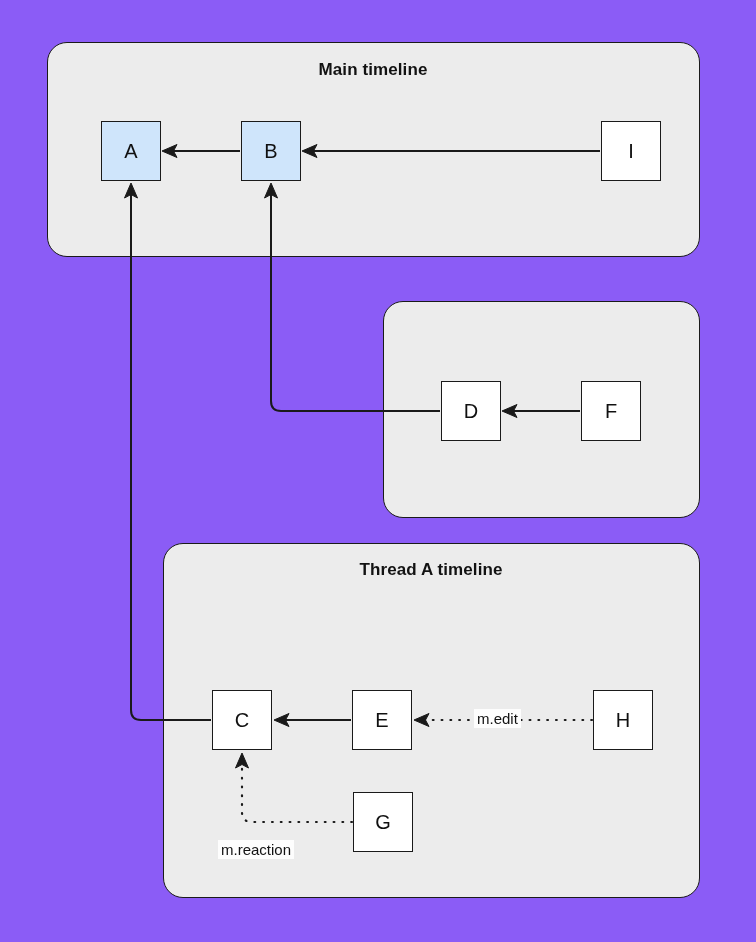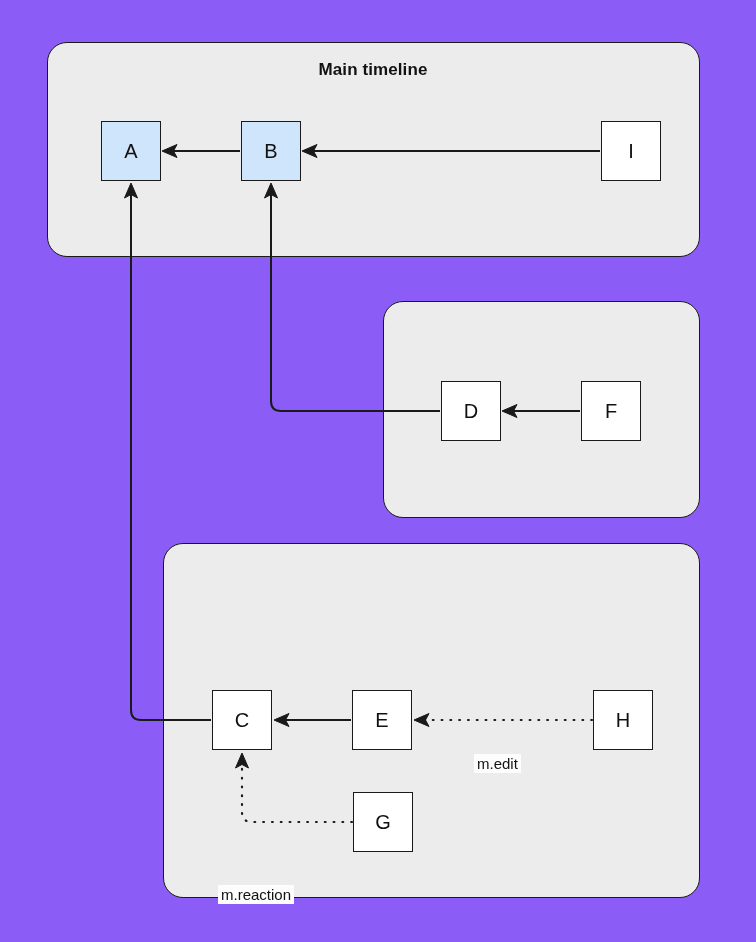--- a/index.html
+++ b/index.html
@@ -67,34 +67,34 @@
   }
   
   .edge-label {
     position: absolute;
     font-size: 15px;
     color: #121212;
     background: #fdfdfd;
     padding: 1px 3px;
     white-space: nowrap;
     line-height: 1.15;
-    margin-top: 45px;
   }
 </style>
 </head>
 <body>
 
 <div id="diagram-root" style="background: #8b5cf6; padding-left: 13px;">
 
   <div class="timeline-group" id="group-main" style="left: 47px; top: 42px; width: 653px; height: 215px; background: rgb(236, 236, 236); border-color: rgb(26, 26, 26);"></div>
   <div class="timeline-title" id="title-main" style="left: 173px; width: 400px; top: 60px; color: rgb(18, 18, 18);">Main timeline</div>
 
   <div class="timeline-group" id="group-thread-b" style="left: 383px; top: 301px; width: 317px; height: 217px; background: rgb(236, 236, 236); border-color: rgb(26, 26, 26);"></div>
 
   <div class="timeline-group" id="group-thread-a" style="left: 163px; top: 543px; width: 537px; height: 355px; background: rgb(236, 236, 236); border-color: rgb(26, 26, 26);"></div>
+  <div class="timeline-title" id="title-thread-a" style="left: 231px; width: 400px; top: 560px; color: rgb(18, 18, 18);">Thread A timeline</div>
 
   <svg class="layer" id="edge-layer" viewBox="0 0 756 942" xmlns="http://www.w3.org/2000/svg">
       <path d="M 240 151 L 165 151" fill="none" stroke="#1a1a1a" stroke-width="2" stroke-linecap="butt"></path>
       <path d="M 600 151 L 305 151" fill="none" stroke="#1a1a1a" stroke-width="2" stroke-linecap="butt"></path>
       <path d="M 580 411 L 505 411" fill="none" stroke="#1a1a1a" stroke-width="2" stroke-linecap="butt"></path>
       <path d="M 440 411 L 281 411 Q 271 411 271 401 L 271 186" fill="none" stroke="#1a1a1a" stroke-width="2" stroke-linecap="butt"></path>
       <path d="M 351 720 L 277 720" fill="none" stroke="#1a1a1a" stroke-width="2" stroke-linecap="butt"></path>
       <path d="M 211 720 L 141 720 Q 131 720 131 710 L 131 186" fill="none" stroke="#1a1a1a" stroke-width="2" stroke-linecap="butt"></path>
       <path d="M 592 720 L 417 720" fill="none" stroke="#1a1a1a" stroke-width="2.2" stroke-linecap="round" stroke-dasharray="0.8 8"></path>
       <path d="M 352 822 L 252 822 Q 242 822 242 812 L 242 756" fill="none" stroke="#1a1a1a" stroke-width="2.2" stroke-linecap="round" stroke-dasharray="0.8 8"></path>

